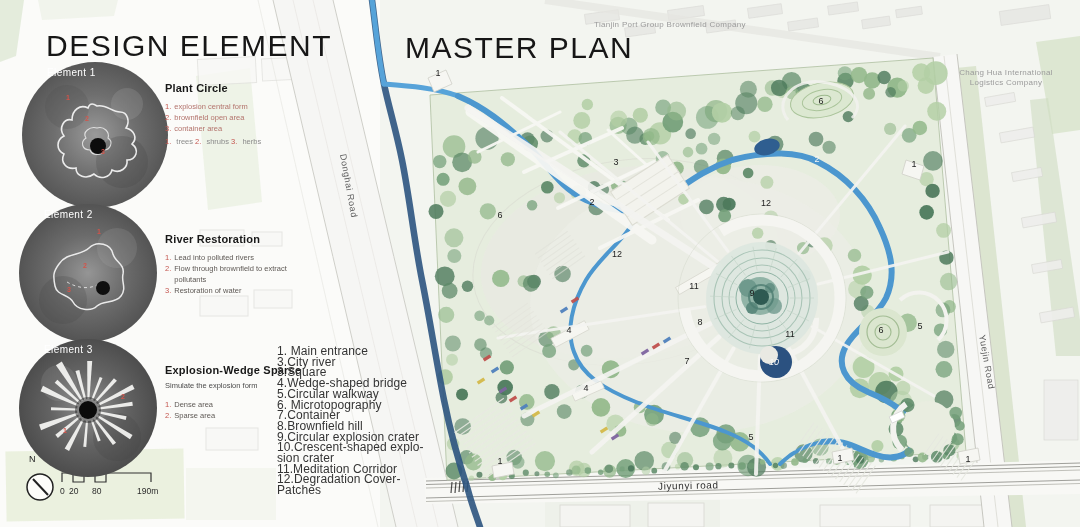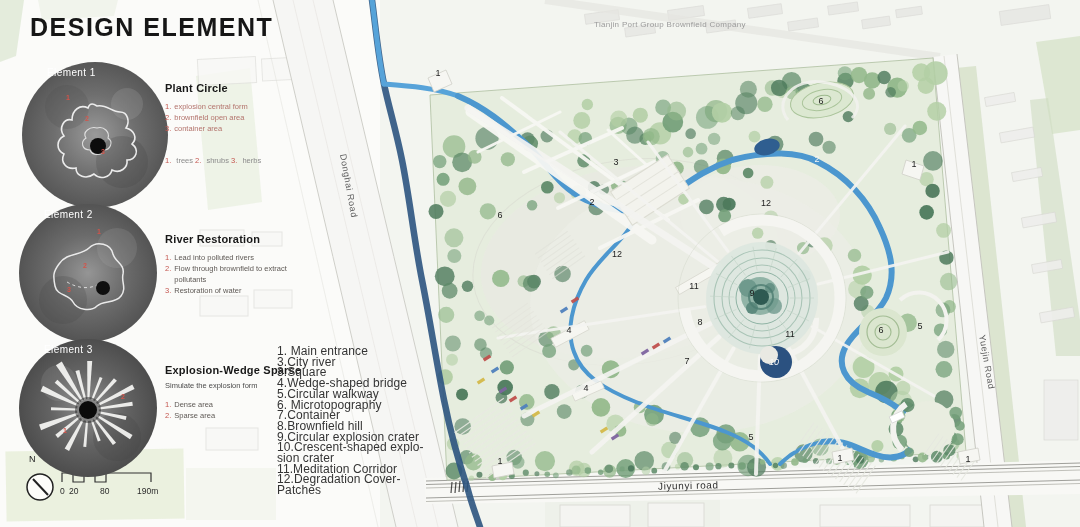--- a/index.html
+++ b/index.html
@@ -1,39 +1,39 @@
 <!DOCTYPE html>
 <html><head>
 <meta charset="utf-8">
 <style>
   html,body{margin:0;padding:0;background:#e8e8e8}
   .stage{position:relative;width:1080px;height:527px;background:#fbfbf9;overflow:hidden;
          font-family:"Liberation Sans",sans-serif;}
   svg.bg{position:absolute;left:0;top:0}
-  .title{position:absolute;margin:0;font-size:25px;font-weight:700;letter-spacing:1.5px;color:#161616;white-space:nowrap}
+  .title{position:absolute;margin:16px;font-size:30px;font-weight:400;letter-spacing:1.5px;color:#161616;white-space:nowrap}
   .title-left{left:30px;top:13px}
   .title-right{left:389px;top:15px}
   .company{position:absolute;font-size:8px;color:#9b9b9b;letter-spacing:.3px}
   .company-top{left:594px;top:20px;width:180px;white-space:nowrap}
   .company-right{left:948px;top:68px;width:116px;text-align:center;line-height:10px}
   .road-label{position:absolute;font-size:9px;color:#5c5c5c;letter-spacing:.6px;white-space:nowrap}
   .road-donghai{left:348px;top:153px;transform:rotate(80deg);transform-origin:0 0}
   .road-yuejin{left:987px;top:334px;transform:rotate(80deg);transform-origin:0 0}
   .road-jiyunyi{left:658px;top:480px;color:#2e2e2e;font-size:10px;transform:rotate(-1.2deg)}
   .el-circle{position:absolute}
   .el-circle svg{display:block}
   .badge{position:absolute;left:25px;top:5px;color:#fff;font-size:10px;letter-spacing:.4px}
   .el-text{position:absolute}
   .el-text h3{margin:0 0 7px;font-size:11px;color:#181818;letter-spacing:.2px;font-weight:700}
   .subtitle{font-size:7.5px;color:#4c4c4c;margin:-2px 0 9px}
   .it-row{display:flex;font-size:7.5px;line-height:11px}
   .it-num{color:#c4554e;margin-right:3px;white-space:pre}
   .it-txt{color:#5e5955}
   .el1-text .it-txt{color:#b3736c}
-  .note{margin-top:22px;font-size:7.5px;line-height:10px}
+  .note{margin-top:3px;font-size:7.5px;line-height:10px}
   .note-txt{color:#8b8b8b}
   .legend{position:absolute;left:277px;top:346px;font-size:12px;line-height:10.7px;color:#343434;letter-spacing:.1px}
   .marker{position:absolute;font-size:9px;color:#1d1d1d;transform:translate(-50%,-50%);font-weight:500}
   .marker.light{color:#f4f4f4}
   .north{position:absolute;left:29px;top:454px;font-size:9px;color:#222}
   .tick{position:absolute;top:486px;font-size:8.5px;color:#2c2c2c}
 </style>
 </head>
 <body>
 
@@ -588,22 +588,24 @@
     </g>
 
     <g>
       <circle cx="40" cy="487" r="13" fill="#fdfdfa" stroke="#222" stroke-width="1.5"></circle>
       <line x1="33" y1="479" x2="48" y2="495" stroke="#222" stroke-width="2"></line>
     </g>
     <path d="M62,482 v-9 h11 v9 h11 v-9 h11 v9 h11 v-9 h45 v9" fill="none" stroke="#333" stroke-width="1.2"></path>
   </svg>
 
   <h1 class="title title-left">DESIGN ELEMENT</h1>
+  <h1 class="title title-right">MASTER PLAN</h1>
 
   <div class="company company-top">Tianjin Port Group Brownfield Company</div>
+  <div class="company company-right">Chang Hua International Logistics Company</div>
 
   <div class="road-label road-donghai">Donghai Road</div>
   <div class="road-label road-yuejin">Yuejin Road</div>
   <div class="road-label road-jiyunyi">Jiyunyi road</div>
 
   <div class="el-circle" style="left:22px;top:62px">
     <svg width="146" height="146" viewBox="0 0 146 146">
       <defs>
           <radialGradient id="eg1">
             <stop offset="0" stop-color="#9a9a9a"></stop>
@@ -782,17 +784,17 @@
       <span class="marker" style="left: 920px; top: 326px;">5</span>
       <span class="marker" style="left: 751px; top: 437px;">5</span>
       <span class="marker" style="left: 840px; top: 458px;">1</span>
       <span class="marker" style="left: 968px; top: 459px;">1</span>
     </div>
 
   <span class="north">N</span>
   <div id="scale-ticks">
       <span class="tick" style="left: 60px;">0</span>
       <span class="tick" style="left: 69px;">20</span>
-      <span class="tick" style="left: 100px;">80</span>
+      <span class="tick" style="left: 92px;">80</span>
       <span class="tick" style="left: 137px;">190m</span>
     </div>
 
 </div>
 
 </body></html>

